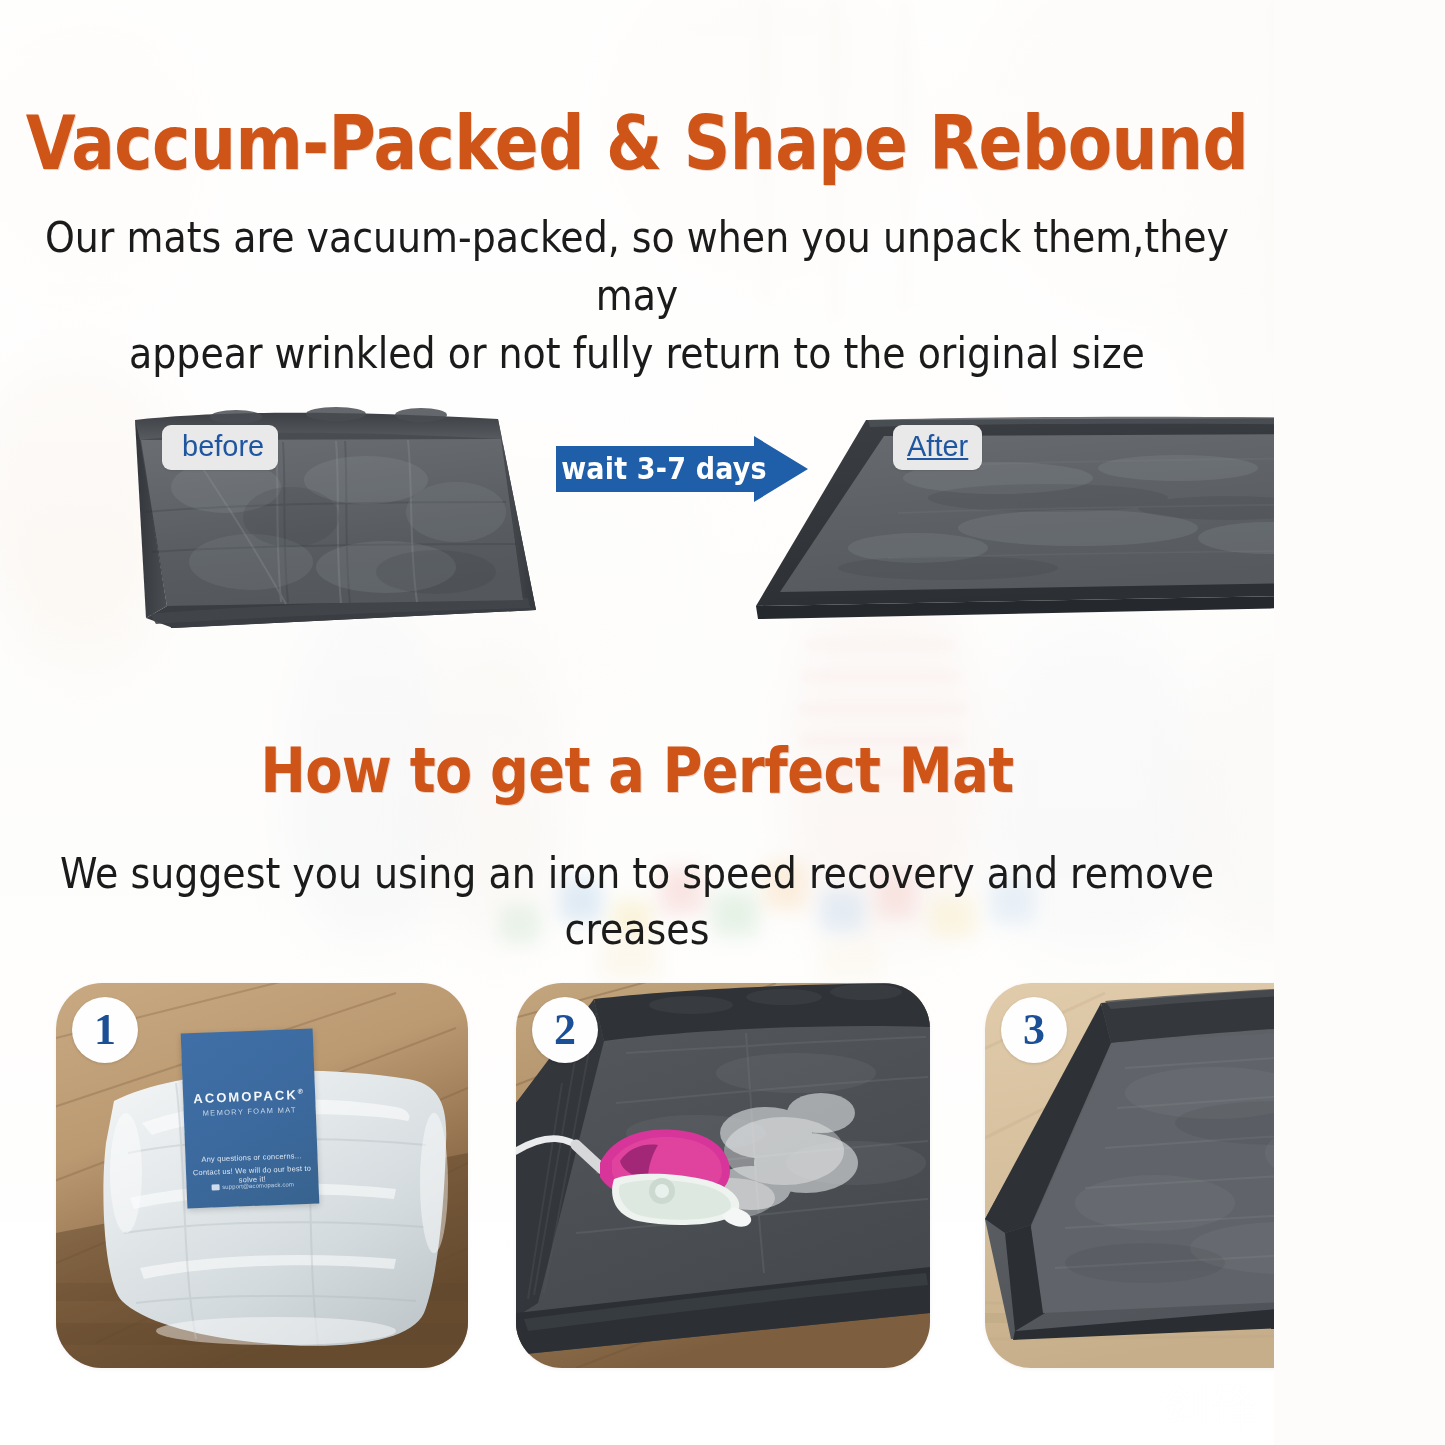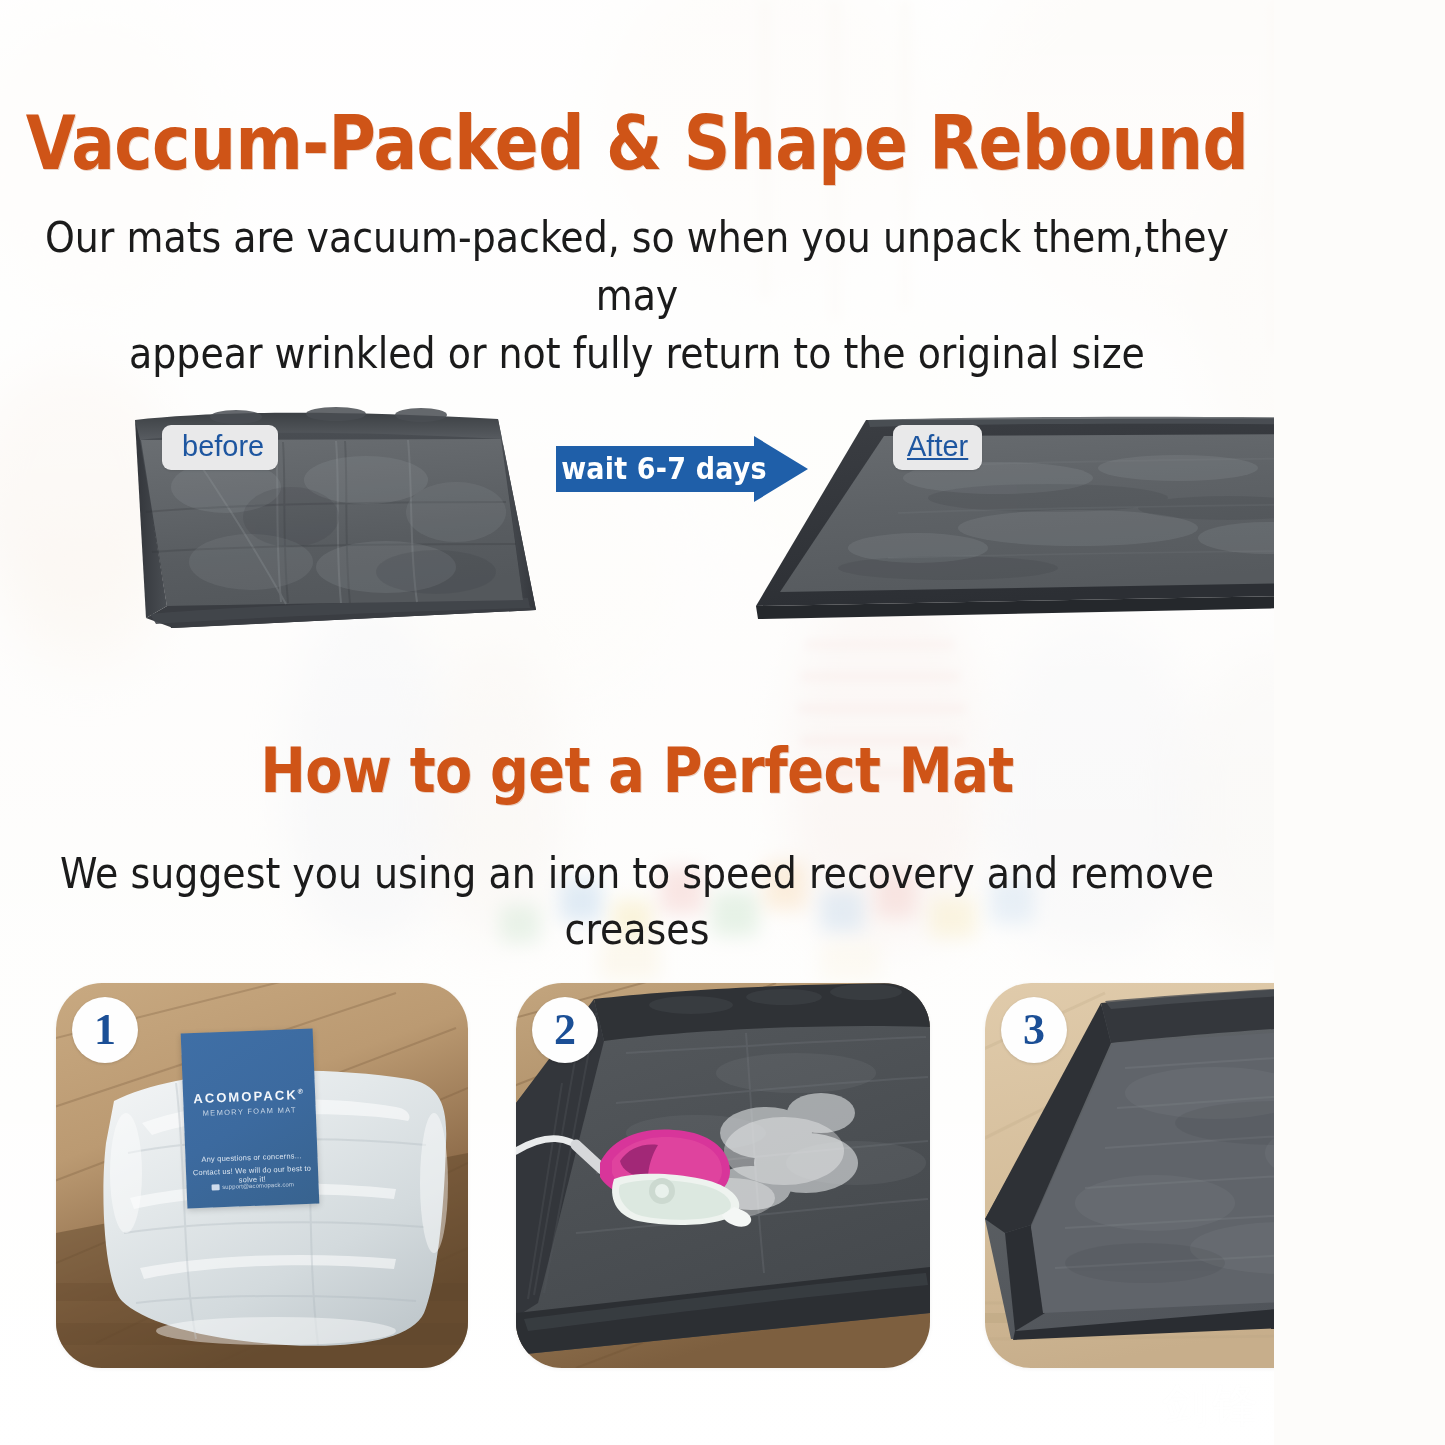--- a/index.html
+++ b/index.html
@@ -308,21 +308,21 @@
         </g>
       </svg>
     </div>
 
     <div class="mat-badge" id="badge-before">before</div>
 
     <div id="arrow">
       <svg width="252" height="66" viewBox="0 0 252 66" aria-hidden="true">
         <path d="M0,10 L198,10 L198,0 L252,33 L198,66 L198,56 L0,56 Z" fill="#1f5fa9"></path>
       </svg>
-      <div id="arrow-label">wait 6-7 days</div>
+      <div id="arrow-label">wait 3-7 days</div>
     </div>
 
     <div class="mat-wrap" id="mat-after">
       <svg class="mat-svg" viewBox="0 0 660 240" preserveAspectRatio="none" aria-hidden="true">
         <defs>
           <linearGradient id="afFace" x1="0.1" y1="0" x2="0.4" y2="1">
             <stop offset="0%" stop-color="#676b6f"></stop>
             <stop offset="45%" stop-color="#5e6266"></stop>
             <stop offset="100%" stop-color="#565a5e"></stop>
           </linearGradient>

